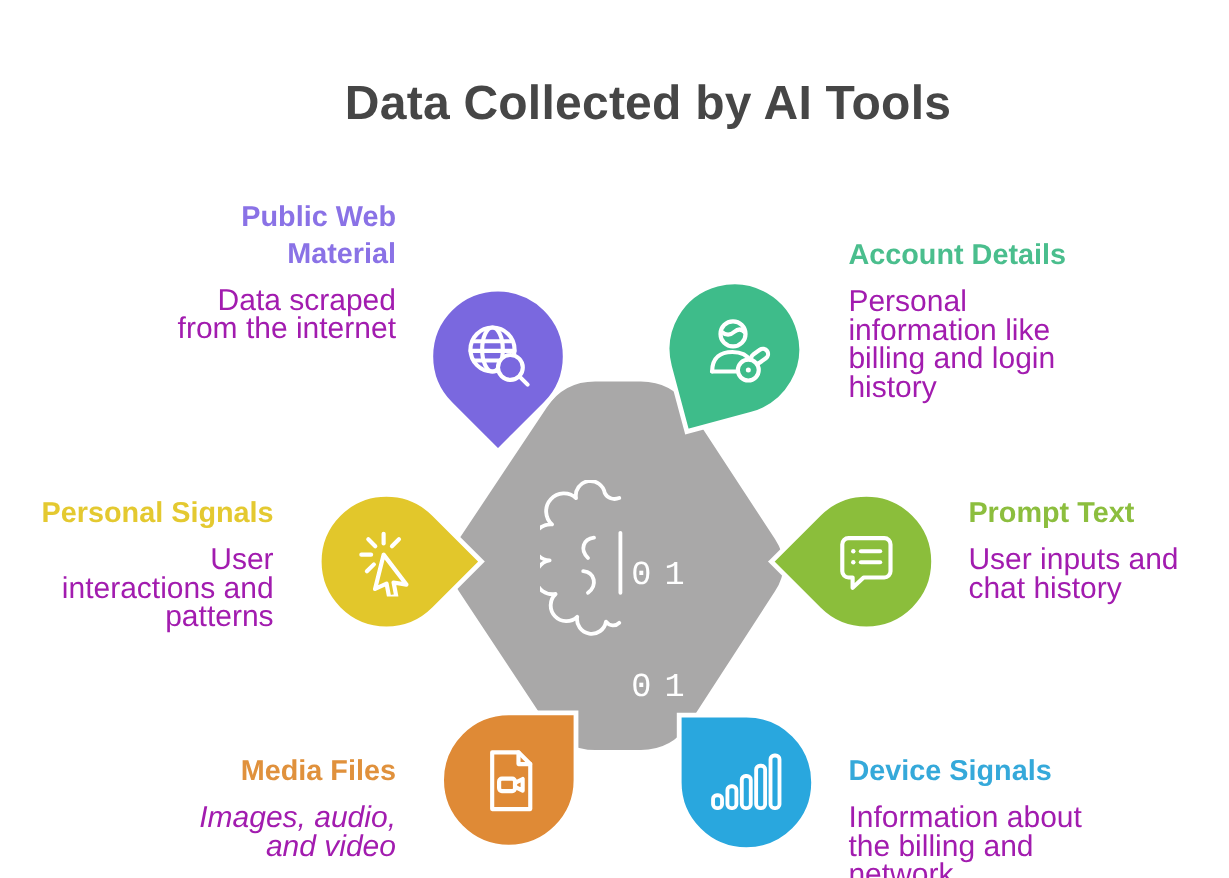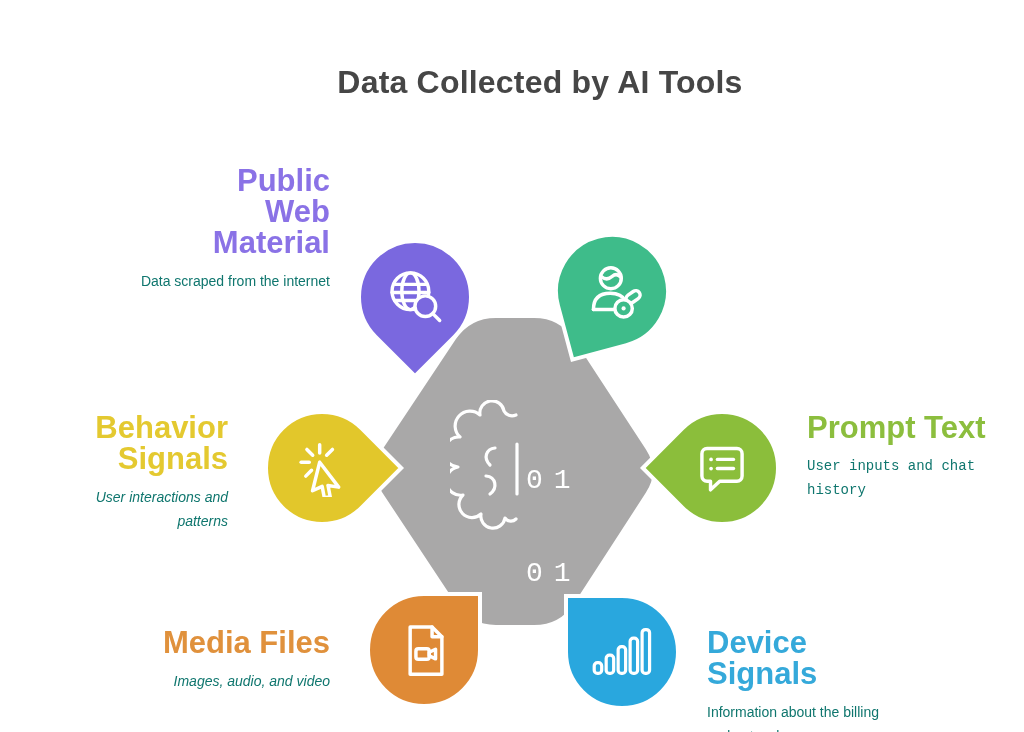--- a/index.html
+++ b/index.html
@@ -2,21 +2,21 @@
 <html><head>
 <meta charset="utf-8">
 <style>
   html,body{margin:0;padding:0;background:#fff;}
   .canvas{
     position:relative;width:1024px;height:732px;overflow:hidden;background:#ffffff;
     font-family:"Liberation Sans",sans-serif;
   }
   .title{
     position:absolute;left:56px;right:0;top:64px;margin:0;text-align:center;
-    font-size:32px;font-weight:bold;color:#464646;letter-spacing:.2px;
+    font-size:40px;font-weight:bold;color:#464646;letter-spacing:.2px;
   }
   
   .hexagon{position:absolute;left:360px;top:310px;z-index:1;}
   
   .center-art{position:absolute;left:450px;top:400px;z-index:2;display:flex;align-items:flex-start;}
   .brain-svg{display:block;}
   .binary{margin-left:6px;padding-top:3px;color:#ffffff;font-family:"Liberation Mono",monospace;
     font-size:28px;line-height:31px;letter-spacing:11px;white-space:pre;}
   
   .drop{
@@ -29,34 +29,34 @@
   .d2{left:554px;top:233px;background:#3ebc8a;border-radius:50% 50% 50% 0;transform:rotate(-15deg);}
   .d2 .icon-wrap{transform:rotate(15deg);}
   .d3{left:264px;top:410px;background:#e2c72b;border-radius:50% 50% 0 50%;transform:rotate(-45deg);}
   .d3 .icon-wrap{transform:rotate(45deg);}
   .d4{left:664px;top:410px;background:#8bbe3b;border-radius:50% 50% 50% 0;transform:rotate(45deg);}
   .d4 .icon-wrap{transform:rotate(-45deg);}
   .d5{left:366px;top:592px;background:#df8a36;border-radius:50% 0 50% 50%;}
   .d6{left:564px;top:594px;background:#29a7de;border-radius:0 50% 50% 50%;}
   
   .label{position:absolute;z-index:4;}
-  .label h2{margin:0 0 11px;font-size:31px;line-height:31px;font-weight:bold;}
-  .label p{margin:0;font-size:14px;line-height:24px;color:#0f766e;}
+  .label h2{margin:0 0 11px;font-size:24px;line-height:31px;font-weight:bold;}
+  .label p{margin:0;font-size:25px;line-height:24px;color:#a21caf;}
   .n1{left:70px;top:165px;width:260px;text-align:right;}
   .n1 h2{color:#8a72e6;max-width:160px;margin-left:auto;margin-right:0;}
   .n1 p{max-width:200px;margin-left:auto;}
   .n2{left:707px;top:197px;width:212px;text-align:left;}
   .n2 h2{color:#4abe8d;}
   .n2 p{max-width:192px;}
   .n3{left:0;top:412px;width:228px;text-align:right;}
   .n3 h2{color:#e4c930;}
-  .n3 p{max-width:186px;margin-left:auto;font-style:italic;}
+  .n3 p{max-width:186px;margin-left:auto;}
   .n4{left:807px;top:412px;width:200px;text-align:left;}
   .n4 h2{color:#8cbe3e;}
-  .n4 p{max-width:186px;font-family:Liberation Mono, monospace;}
+  .n4 p{max-width:186px;}
   .n5{left:70px;top:627px;width:260px;text-align:right;}
   .n5 h2{color:#e0913c;}
   .n5 p{max-width:178px;margin-left:auto;font-style:italic;}
   .n6{left:707px;top:627px;width:212px;text-align:left;}
   .n6 h2{color:#35a9da;}
   .n6 p{max-width:196px;}
   svg{display:block;}
 </style>
 </head>
 <body>
@@ -173,23 +173,27 @@
         </g>
       </svg>
     </div>
   </div>
 
   <div class="label n1">
     <h2>Public Web Material</h2>
     <p>Data scraped from the internet</p>
   </div>
 
+  <div class="label n2">
+    <h2>Account Details</h2>
+    <p>Personal information like billing and login history</p>
+  </div>
 
   <div class="label n3">
-    <h2>Behavior Signals</h2>
+    <h2>Personal Signals</h2>
     <p>User interactions and patterns</p>
   </div>
 
   <div class="label n4">
     <h2>Prompt Text</h2>
     <p>User inputs and chat history</p>
   </div>
 
   <div class="label n5">
     <h2>Media Files</h2>

